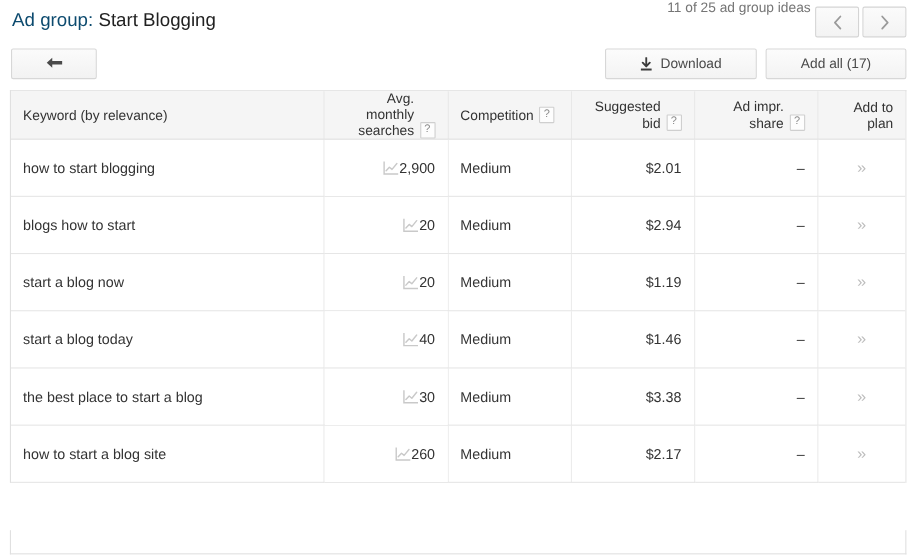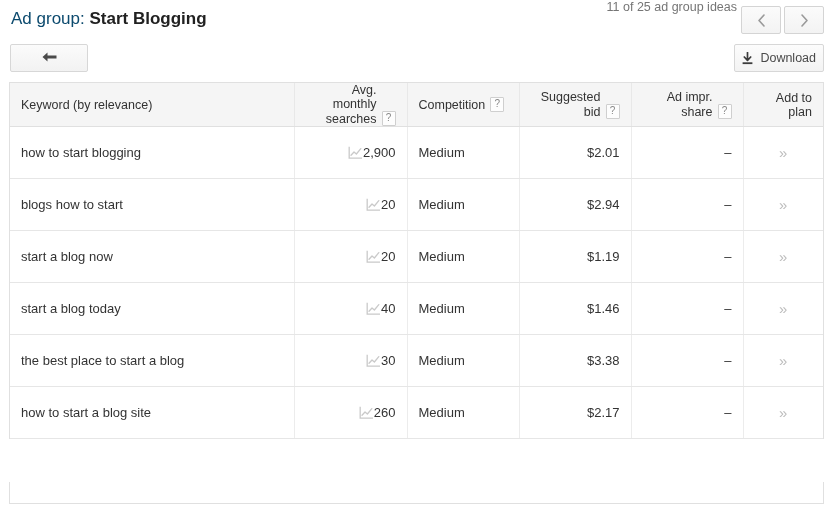--- a/index.html
+++ b/index.html
@@ -28,21 +28,21 @@
     top: 9px;
     font-size: 17px;
     color: #555555;
     white-space: nowrap;
   }
   .ad-group-title .label {
     font-weight: normal;
     color: #0c4a6e;
   }
   .ad-group-title .name {
-    font-weight: bold;
+    font-weight: normal;
     color: #212121;
     font-size: 17px;
   }
 
   .idea-count {
     position: absolute;
     right: 96px;
     top: 0;
     font-size: 12.5px;
     color: #757575;
@@ -92,21 +92,21 @@
     display: flex;
   }
   .btn {
     height: 26px;
     border: 1px solid #d7d7d7;
     background: linear-gradient(to bottom, #fcfcfc, #f3f3f3);
     border-radius: 2px;
     display: flex;
     align-items: center;
     justify-content: center;
-    padding: 0 7px;
+    padding: 0 31px;
     font-size: 12.5px;
     color: #4a4a4a;
     cursor: pointer;
     white-space: nowrap;
   }
   .btn + .btn { margin-left: 8px; }
   .btn .dl-icon {
     margin-right: 7px;
     display: flex;
     align-items: center;
@@ -260,20 +260,23 @@
   <div class="right-btns">
     <div class="btn">
       <span class="dl-icon">
         <svg width="11" height="13" viewBox="0 0 11 13">
           <path d="M5.5 0.5 L5.5 7.5 M2.3 5 L5.5 8.4 L8.7 5" fill="none" stroke="#3c3c3c" stroke-width="1.7" stroke-linecap="round" stroke-linejoin="round"></path>
           <rect x="0.6" y="10.3" width="9.8" height="1.8" fill="#3c3c3c"></rect>
         </svg>
       </span>
       <span>Download</span>
     </div>
+    <div class="btn">
+      <span>Add all (17)</span>
+    </div>
   </div>
 </div>
 
 <div class="table-wrap">
   <table class="kw">
     <thead>
       <tr>
         <th class="c-keyword">
           <span>Keyword (by relevance)</span>
         </th>

